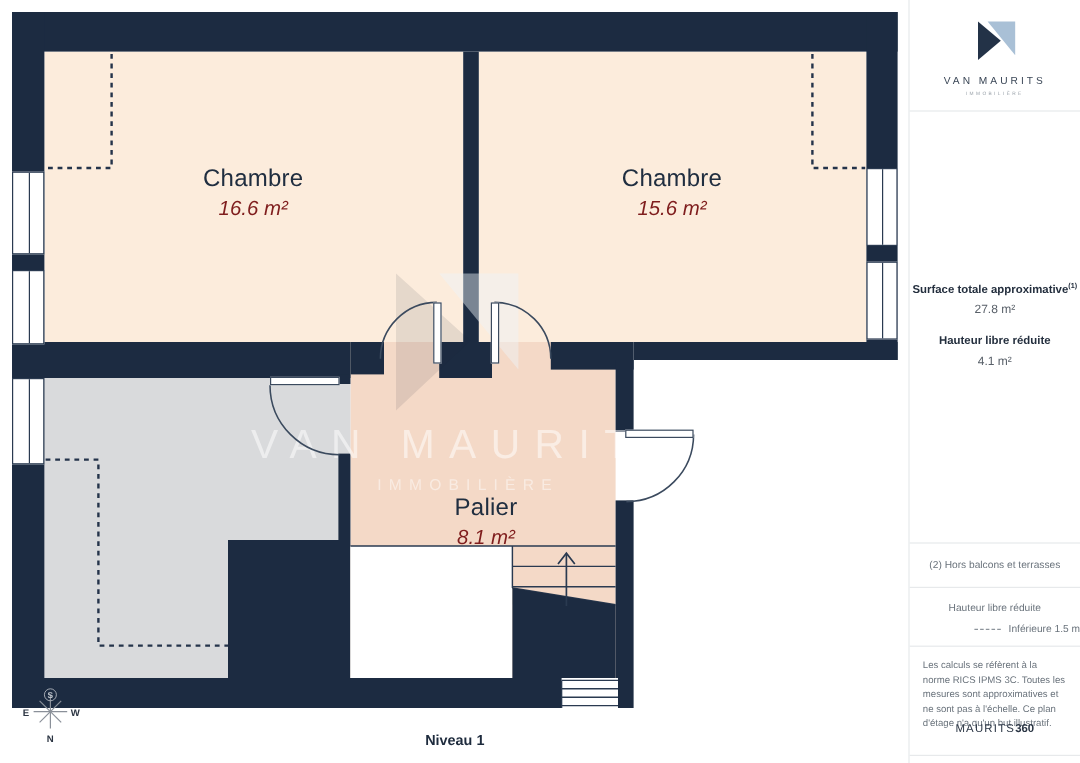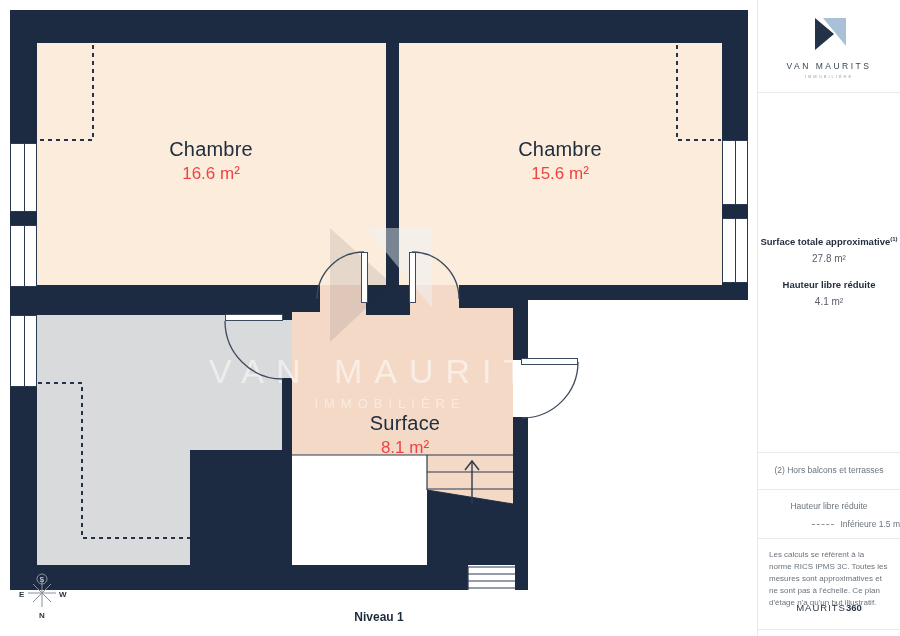--- a/index.html
+++ b/index.html
@@ -12,21 +12,21 @@
   .fill-grenier{background:#d9dadc;}
   .fill-white{background:#ffffff;}
   .w{position:absolute;background:#1c2b41;}
   .win{position:absolute;background:#ffffff;border:1px solid #2a3a50;box-sizing:border-box;}
   .win .mull{position:absolute;top:0;bottom:0;left:50%;width:1px;background:#2a3a50;}
   .leaf{position:absolute;background:#ffffff;border:1px solid #3b4a5e;box-sizing:border-box;}
   .plan-svg{position:absolute;left:0;top:0;pointer-events:none;}
   
   .room-label{position:absolute;color:#202e40;}
   .room-label .rname{font-size:20px;font-weight:400;letter-spacing:.2px;}
-  .room-label .rarea{font-size:17px;font-weight:400;color:#ef4444;margin-top:3px;}
+  .room-label .rarea{font-size:17px;font-weight:400;color:#7f1d1d;margin-top:3px;font-style:italic;}
   .t-center{text-align:center;}
   .floor-label{position:absolute;left:10px;top:610px;width:738px;text-align:center;
                font-size:12px;font-weight:700;color:#1e2b3d;}
   
   .wm-title{position:absolute;left:180px;top:352px;width:420px;text-align:center;
             font-size:34px;letter-spacing:12px;color:rgba(255,255,255,0.52);font-weight:400;}
   .wm-sub{position:absolute;left:180px;top:396px;width:420px;text-align:center;
           font-size:13px;letter-spacing:6px;color:rgba(255,255,255,0.48);}
   
   .sidebar{position:absolute;left:757px;top:0;width:143px;height:636px;background:#ffffff;
@@ -140,21 +140,21 @@
 
   <div class="room-label t-center" style="left:106px;top:138px;width:210px;">
     <div class="rname">Chambre</div>
     <div class="rarea">16.6 m²</div>
   </div>
   <div class="room-label t-center" style="left:455px;top:138px;width:210px;">
     <div class="rname">Chambre</div>
     <div class="rarea">15.6 m²</div>
   </div>
   <div class="room-label t-center" style="left:315px;top:412px;width:180px;">
-    <div class="rname">Surface</div>
+    <div class="rname">Palier</div>
     <div class="rarea">8.1 m²</div>
   </div>
 
   <svg class="plan-svg" style="left:16px;top:566px;" width="54" height="58" viewBox="0 0 54 58">
     <g stroke="#8a9099" stroke-width="1">
       <line x1="26" y1="13" x2="26" y2="41"></line>
       <line x1="12" y1="27" x2="40" y2="27"></line>
       <line x1="17" y1="18" x2="35" y2="36"></line>
       <line x1="17" y1="36" x2="35" y2="18"></line>
     </g>

